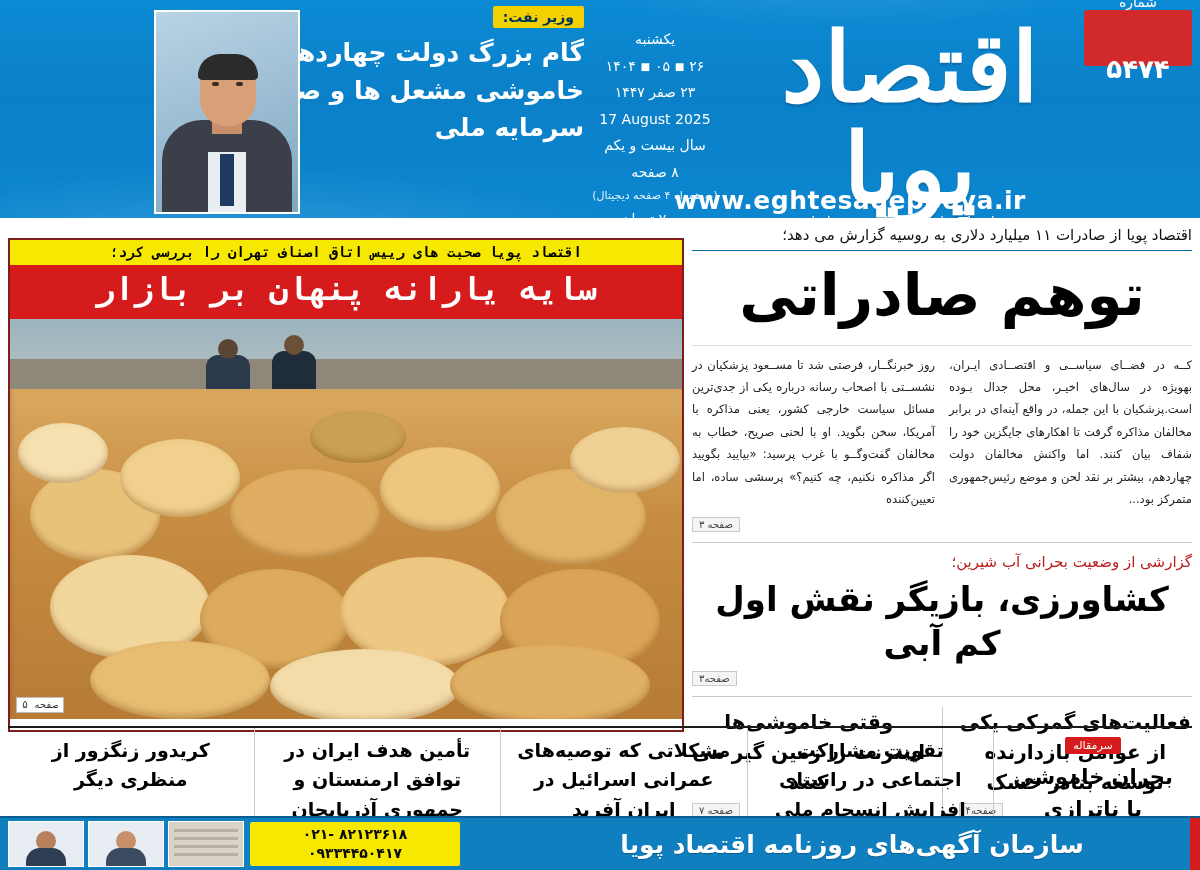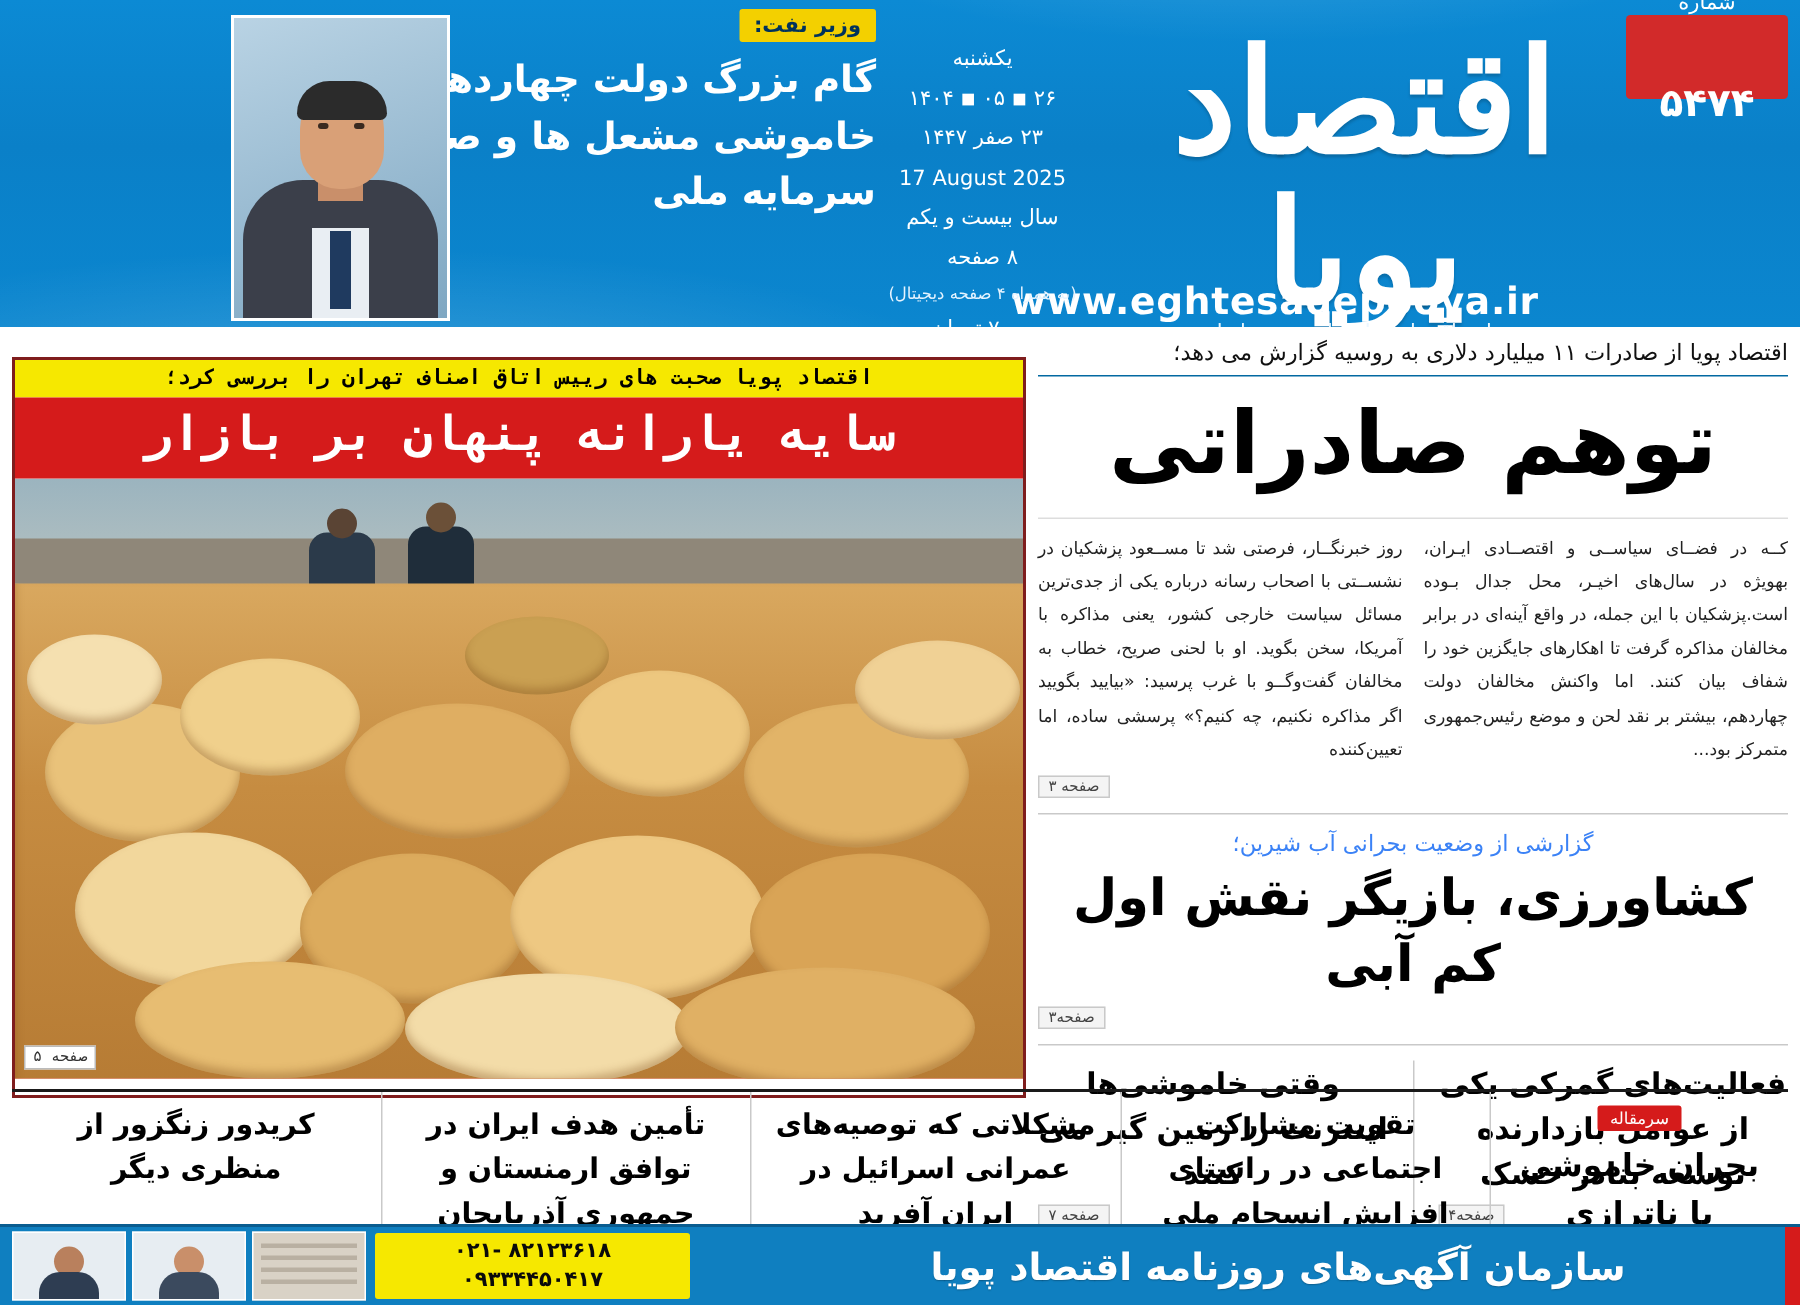--- a/index.html
+++ b/index.html
@@ -137,21 +137,21 @@
   .lead-body p{
     margin:0;font-size:11.5px;line-height:1.95;text-align:justify;color:#222;
     flex:1;direction:rtl;
   }
   .tag-small{
     display:inline-block;border:1px solid #c9c9c9;background:#f4f4f4;color:#444;
     font-size:10px;padding:1px 6px;margin-top:6px;direction:rtl;
   }
   .divider{border-top:1px solid #c9c9c9;margin:10px 0;}
 
-  .sec2-kicker{font-size:15px;text-align:center;direction:rtl;color:#3b82f6;margin-bottom:6px;}
+  .sec2-kicker{font-size:15px;direction:rtl;color:#b91c1c;margin-bottom:6px;}
   .sec2-title{
     font-size:34px;font-weight:bold;text-align:center;direction:rtl;color:#000;line-height:1.3;
   }
   .sec2-tagwrap{text-align:left;}
 
   .two-up{display:flex;gap:16px;direction:rtl;margin-top:10px;}
   .two-up .cell{flex:1;direction:rtl;text-align:center;}
   .two-up .cell .t{font-size:20px;font-weight:bold;line-height:1.5;color:#000;}
   .two-up .sep{width:1px;background:#c9c9c9;}
   .cell-tag{text-align:left;}

